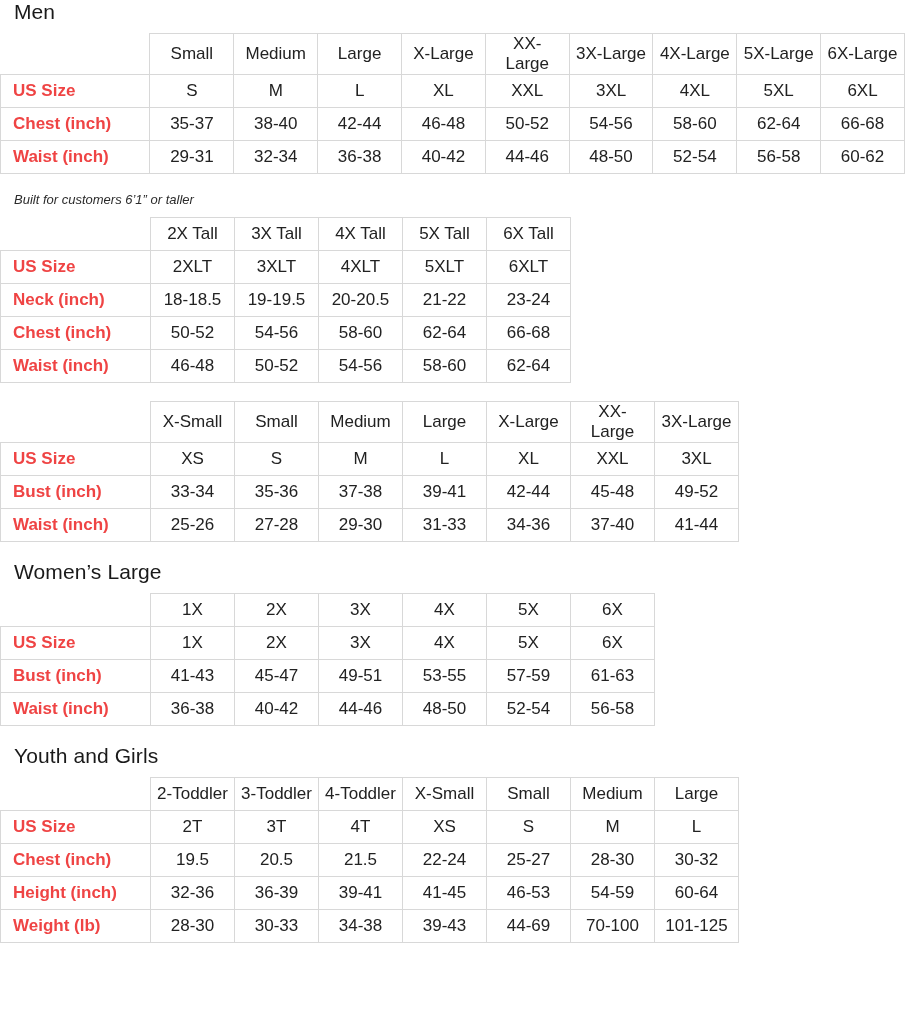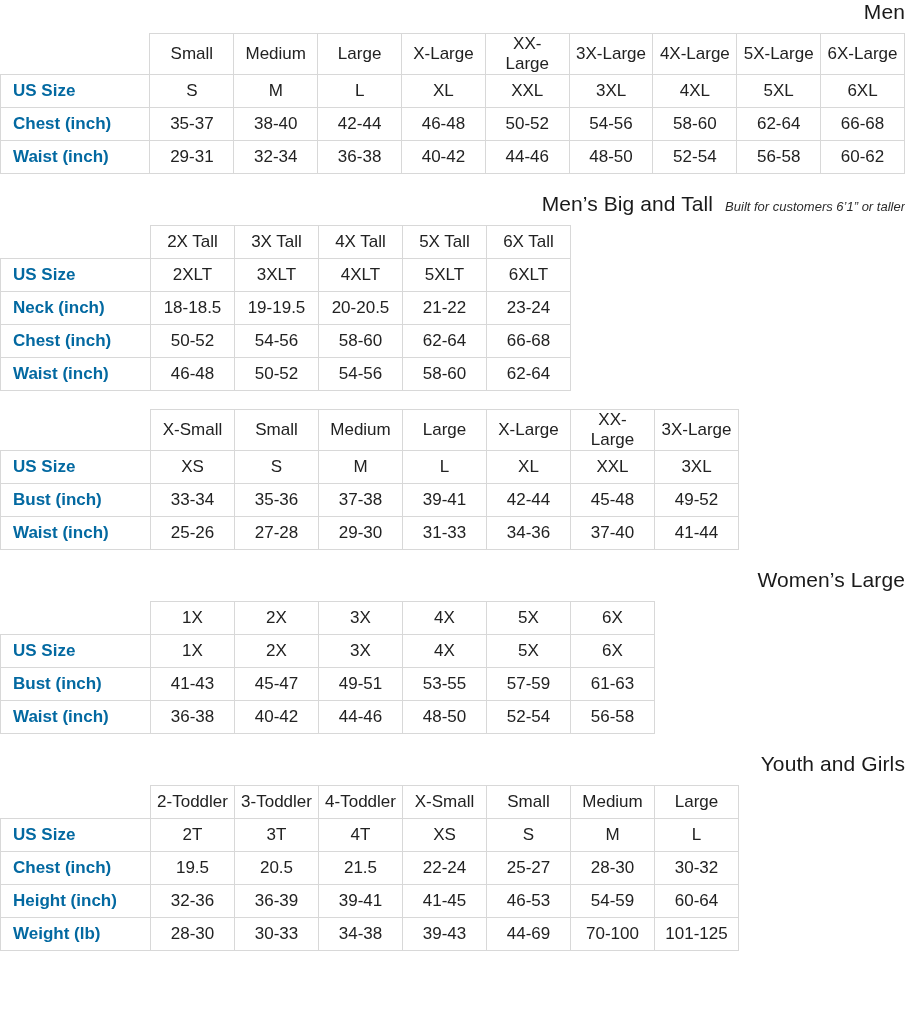--- a/index.html
+++ b/index.html
@@ -19,21 +19,20 @@
     padding: 0 0 10px 0;
   }
   .section {
     margin-bottom: 18px;
   }
   .section-head {
     display: flex;
     align-items: baseline;
     gap: 12px;
     padding: 0 0 10px 14px;
-    justify-content: flex-end;
   }
   .section-title {
     font-size: 21px;
     font-weight: 400;
     color: #1a1a1a;
     letter-spacing: 0.1px;
     line-height: 1.1;
   }
   .section-note {
     font-size: 13px;
@@ -53,21 +52,21 @@
     vertical-align: middle;
     font-weight: 400;
     color: #222222;
     box-sizing: border-box;
   }
   table.size-table th.row-label,
   table.size-table td.row-label {
     text-align: left;
     font-weight: bold;
     padding-left: 12px;
-    color: #0369a1;
+    color: #ef4444;
     width: 150px;
   }
   table.size-table th.corner {
     border-left: 1px solid #ffffff;
     border-top: 1px solid #ffffff;
     background: #ffffff;
   }
   table.size-table th.col-head {
     font-weight: 400;
     color: #222222;
@@ -140,21 +139,20 @@
               <td class="datacol">48-50</td>
               <td class="datacol">52-54</td>
               <td class="datacol">56-58</td>
               <td class="datacol">60-62</td>
             </tr>
           </tbody>
         </table>
       </div>
       <div class="section sec-1">
         <div class="section-head">
-          <div class="section-title">Men’s Big and Tall</div>
           <div class="section-note">Built for customers 6’1” or taller</div>
         </div>
         <table class="size-table">
           <thead>
             <tr>
               <th class="corner row-label">&nbsp;</th>
               <th class="col-head datacol">2X Tall</th>
               <th class="col-head datacol">3X Tall</th>
               <th class="col-head datacol">4X Tall</th>
               <th class="col-head datacol">5X Tall</th>

